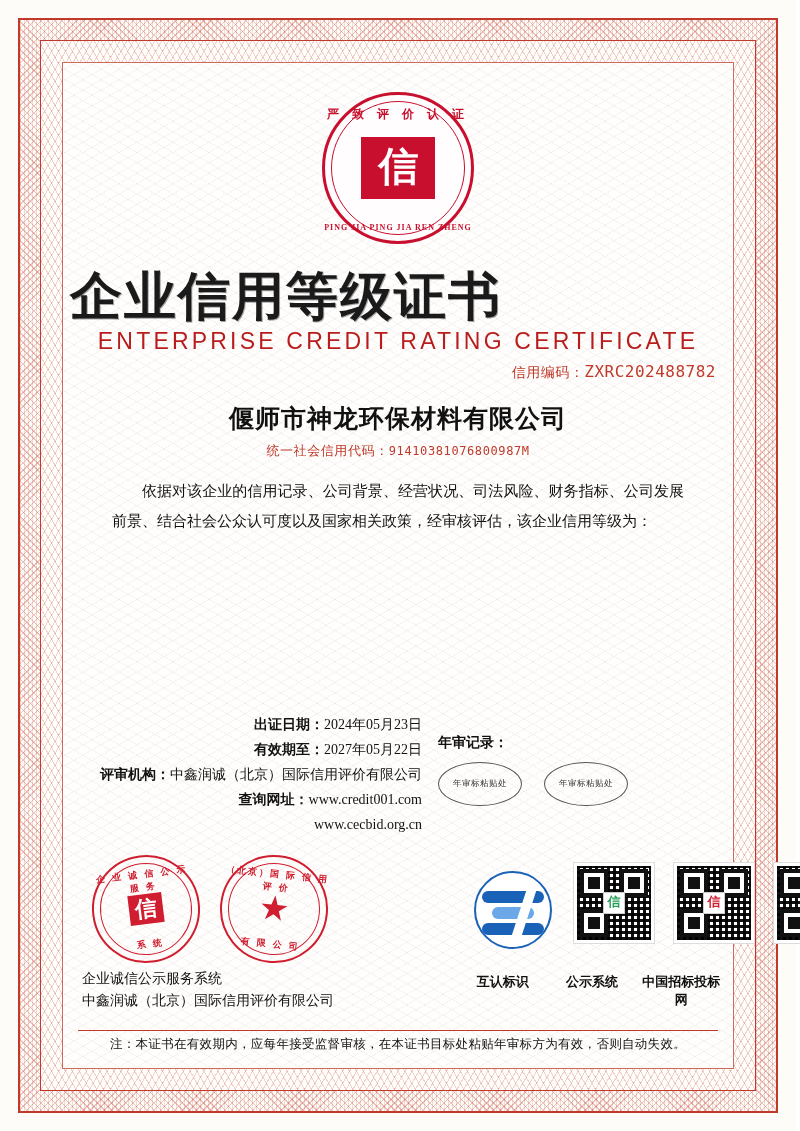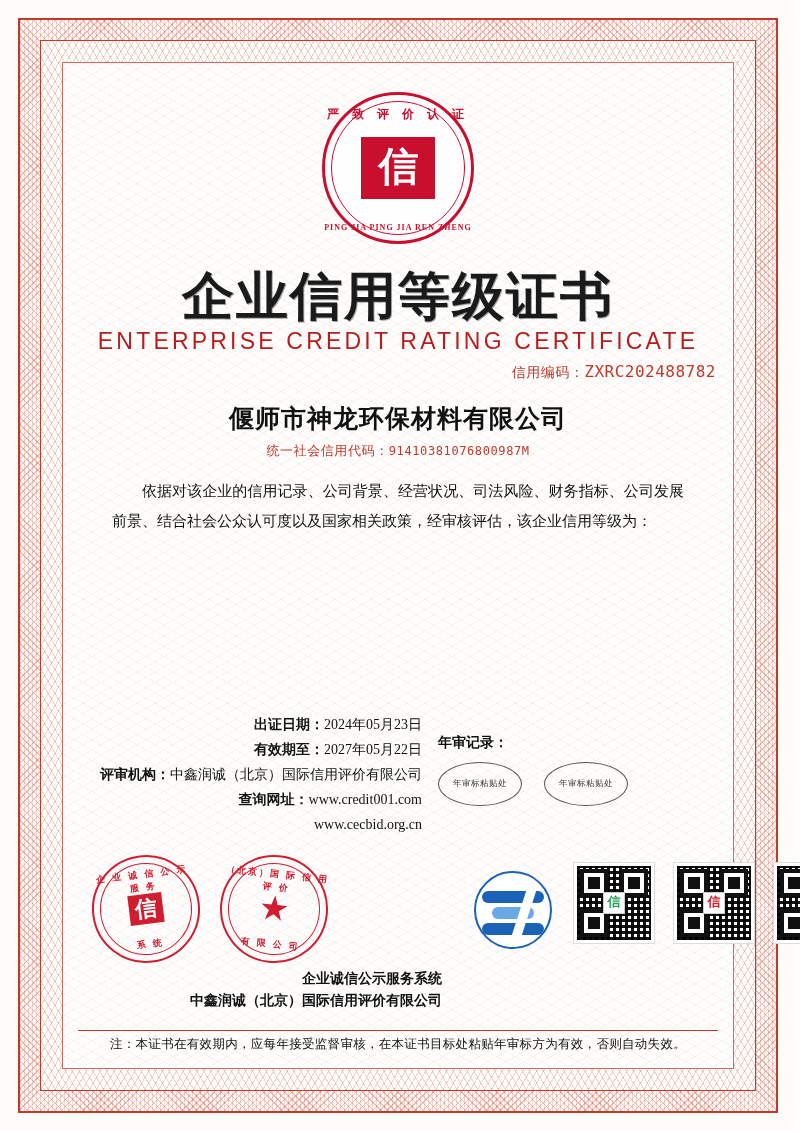--- a/index.html
+++ b/index.html
@@ -126,21 +126,20 @@
     bottom: 12px;
     font-size: 8px;
     letter-spacing: 1px;
   }
 
   
   .title-cn {
     position: absolute;
     top: 192px;
     left: 0; right: 0;
-    text-align: center;
     font-family: "DejaVu Sans", sans-serif;
     font-weight: bold;
     font-size: 52px;
     color: #1a1a1a;
     letter-spacing: 2px;
     text-shadow: 1px 1px 0 rgba(0,0,0,.35);
   }
   .title-en {
     position: absolute;
     top: 258px;
@@ -321,26 +320,26 @@
     letter-spacing: 2px;
   }
   .seal .arc-top { top: 11px; }
   .seal .arc-bottom { bottom: 10px; }
 
   .seal-captions {
     position: absolute;
     bottom: 50px;
     left: 12px;
     width: 360px;
-    text-align: right;
+    text-align: left;
     font-family: "DejaVu Sans", serif;
     font-size: 14px;
     color: #111;
     line-height: 22px;
-    font-weight: bold;
+    font-weight: normal;
   }
 
   
   .blue-logo {
     position: absolute;
     top: 16px;
     left: 392px;
     width: 74px;
     height: 74px;
     border-radius: 50%;
@@ -562,18 +561,23 @@
           </div>
 
       </div>
     </div>
 
     <div class="seal-captions">
       <div>企业诚信公示服务系统</div>
       <div>中鑫润诚（北京）国际信用评价有限公司</div>
     </div>
 
+    <div class="qr-captions">
+      <span>互认标识</span>
+      <span>公示系统</span>
+      <span>中国招标投标网</span>
+    </div>
 
     <div class="footnote-rule"></div>
     <div class="footnote">注：本证书在有效期内，应每年接受监督审核，在本证书目标处粘贴年审标方为有效，否则自动失效。</div>
 
   </div>
 </div>
 
 </body></html>

